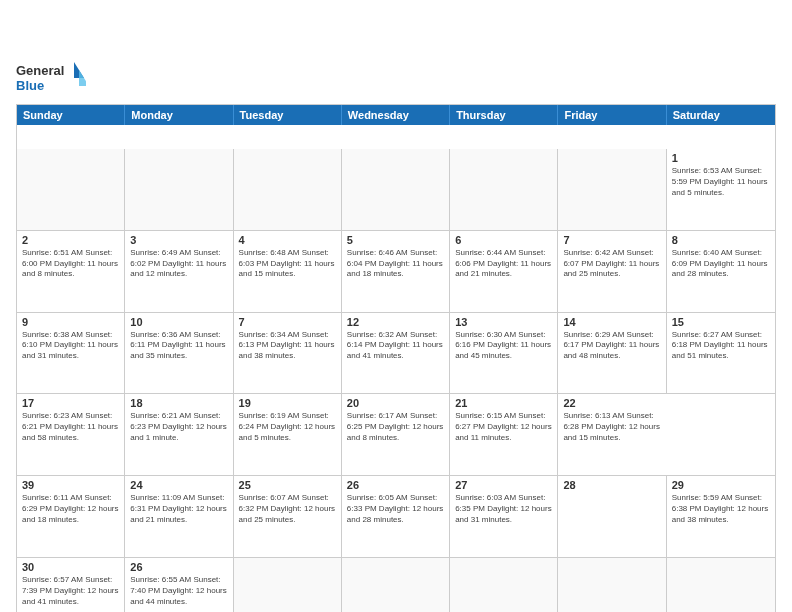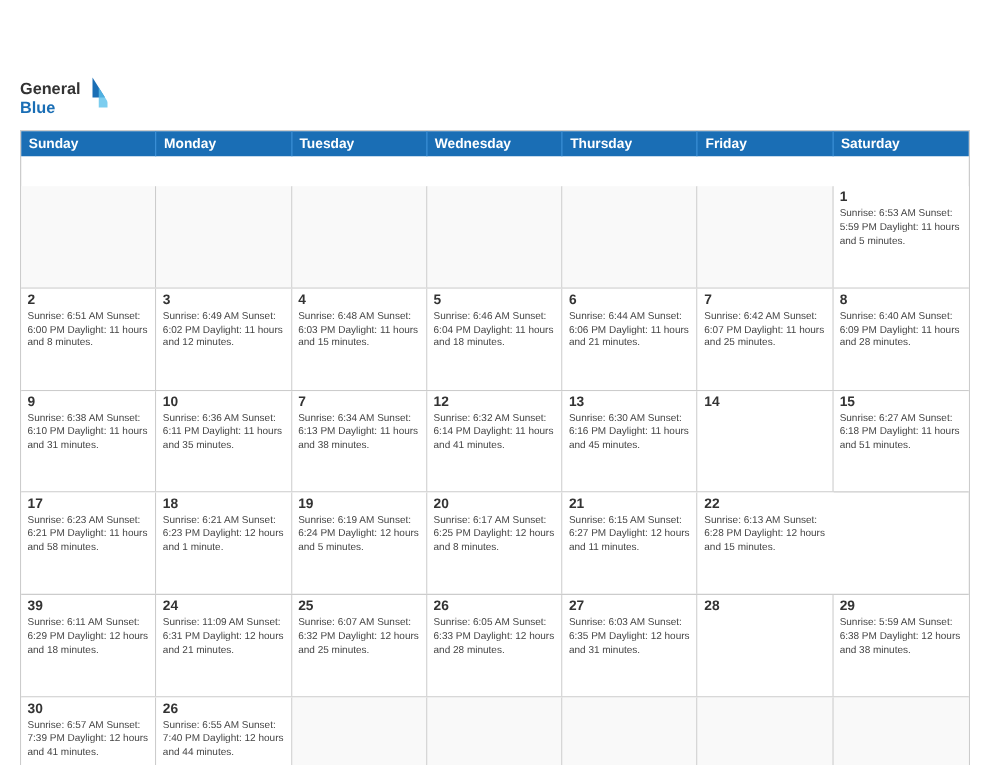--- a/index.html
+++ b/index.html
@@ -213,20 +213,23 @@
 Daylight: 11 hours and 41 minutes.</div>
           </div>
           <div class="cal-cell">
             <span class="day-num">13</span>
             <div class="day-info">Sunrise: 6:30 AM
 Sunset: 6:16 PM
 Daylight: 11 hours and 45 minutes.</div>
           </div>
           <div class="cal-cell">
             <span class="day-num">14</span>
+            <div class="day-info">Sunrise: 6:29 AM
+Sunset: 6:17 PM
+Daylight: 11 hours and 48 minutes.</div>
           </div>
           <div class="cal-cell">
             <span class="day-num">15</span>
             <div class="day-info">Sunrise: 6:27 AM
 Sunset: 6:18 PM
 Daylight: 11 hours and 51 minutes.</div>
           </div>
         </div>
         <div class="cal-row">
           <div class="cal-cell">

